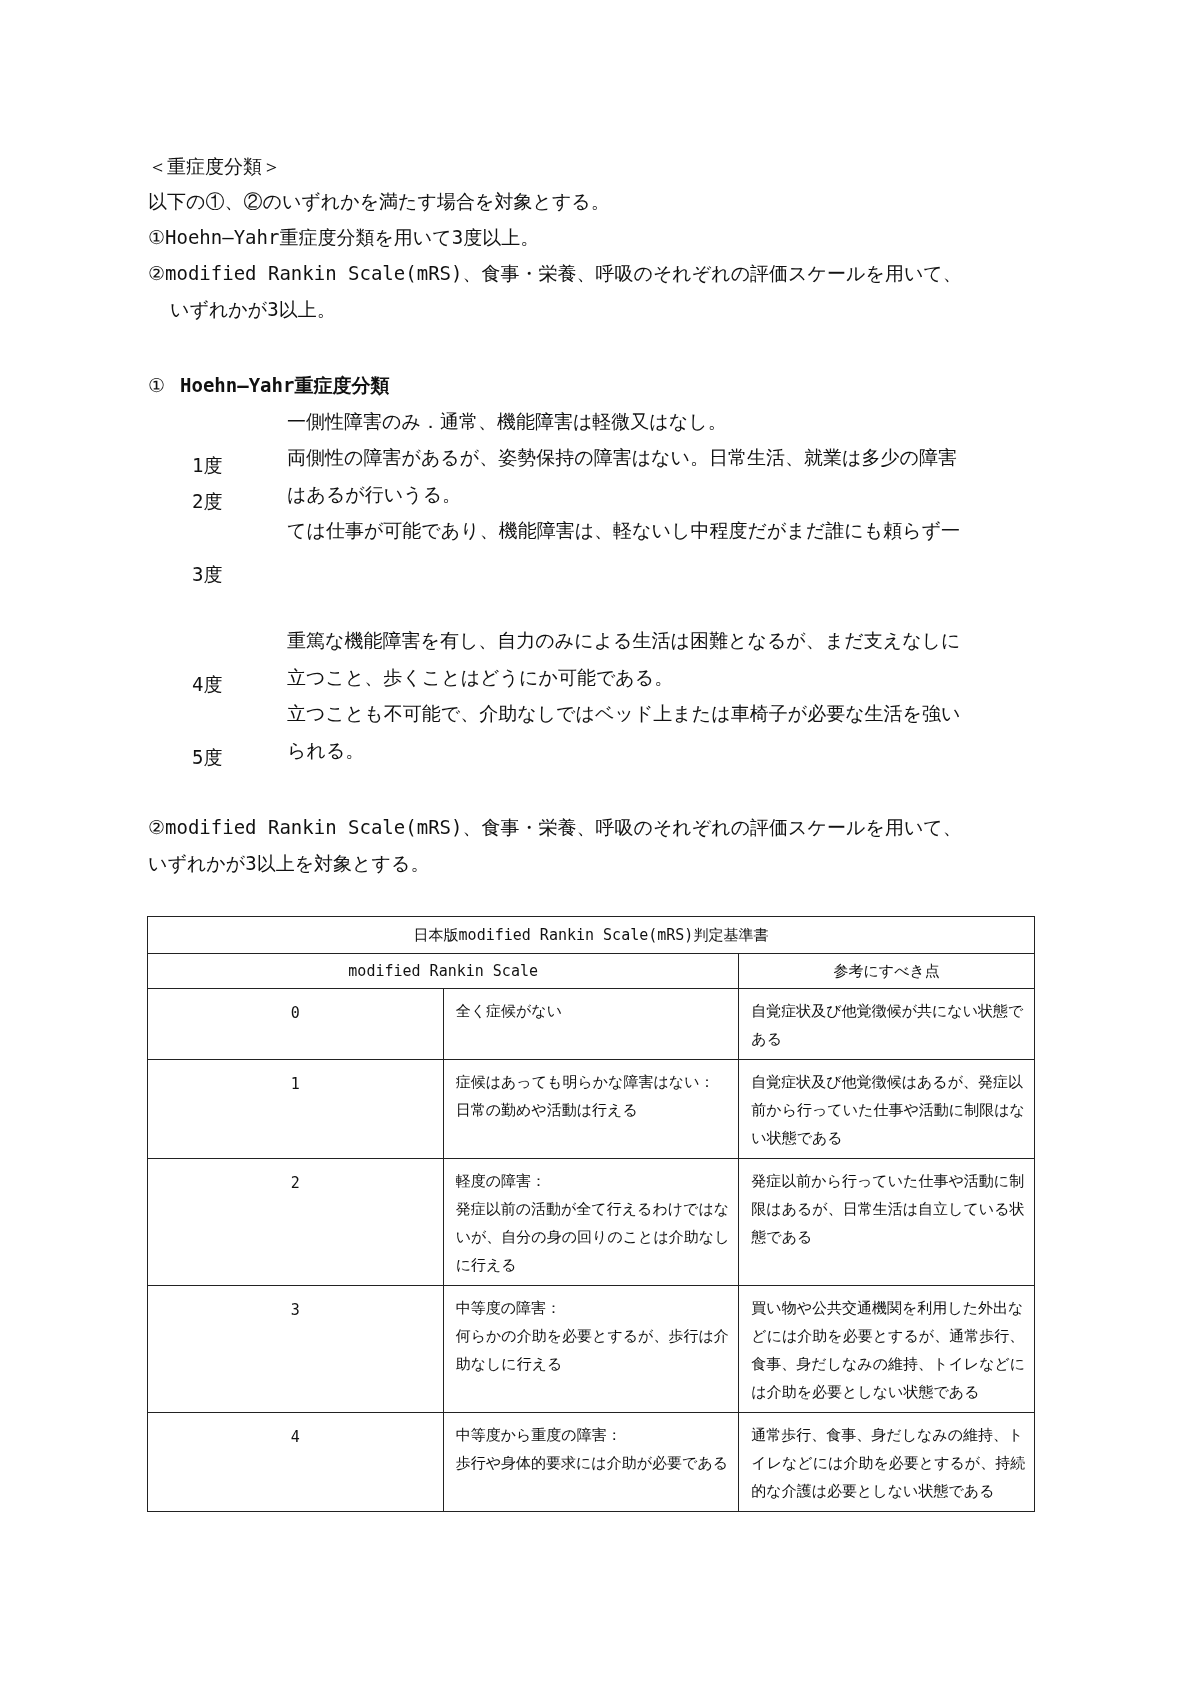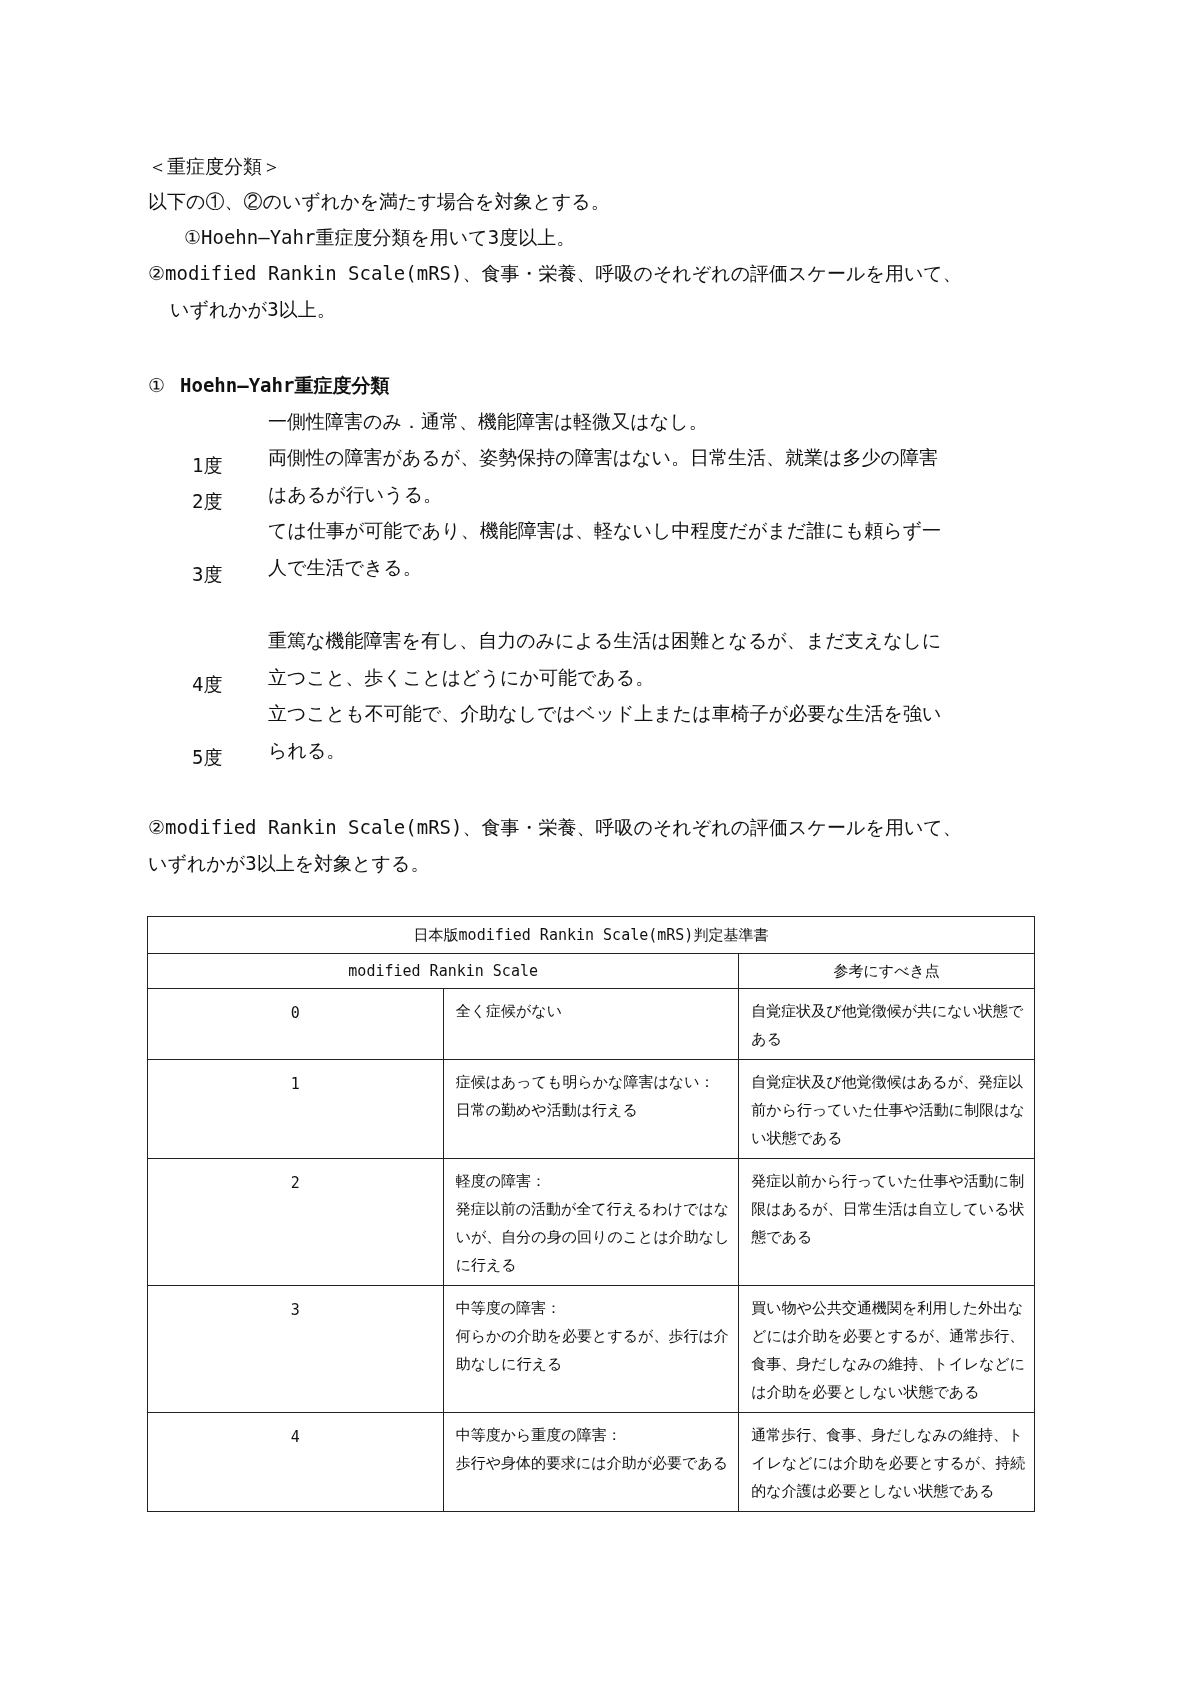--- a/index.html
+++ b/index.html
@@ -42,21 +42,21 @@
       margin-top: 44px;
     }
     .hy-desc {
       position: absolute;
       left: 76px;
       top: 0;
       width: 760px;
       line-height: 37px;
       margin-top: -6px;
     }
-    .hy-desc span { display: block; white-space: nowrap; }
+    .hy-desc span { display: block; white-space: nowrap; margin-left: 19px; }
 
     table.mrs {
       position: absolute;
       left: 147px;
       top: 916px;
       width: 888px;
       border-collapse: collapse;
       table-layout: fixed;
     }
     table.mrs td, table.mrs th {
@@ -98,21 +98,21 @@
     tr.r3 td { height: 110px; }
     tr.r4 td { height: 82px; }
   </style>
 </head>
 <body>
 
 <div class="page">
 
   <div class="line" style="top:154px;">＜重症度分類＞</div>
   <div class="line" style="top:189px;">以下の①、②のいずれかを満たす場合を対象とする。</div>
-  <div class="line" style="top:225px;margin-left:36px;">①Hoehn―Yahr重症度分類を用いて3度以上。</div>
+  <div class="line" style="top:225px;">①Hoehn―Yahr重症度分類を用いて3度以上。</div>
   <div class="line" style="top:261px;">②modified Rankin Scale(mRS)、食事・栄養、呼吸のそれぞれの評価スケールを用いて、</div>
   <div class="line" style="top:297px; left:170px;">いずれかが3以上。</div>
 
   <div class="line" style="top:373px;">①</div>
   <div class="line" style="top:373px; left:180px;font-weight:bold;">Hoehn―Yahr重症度分類</div>
 
   <div class="hy-row" style="top:409px;">
     <div class="hy-grade">1度</div>
     <div class="hy-desc">
       <span>一側性障害のみ．通常、機能障害は軽微又はなし。</span>
@@ -124,21 +124,20 @@
     <div class="hy-desc">
       <span>両側性の障害があるが、姿勢保持の障害はない。日常生活、就業は多少の障害</span>
       <span>はあるが行いうる。</span>
     </div>
   </div>
 
   <div class="hy-row" style="top:518px;">
     <div class="hy-grade">3度</div>
     <div class="hy-desc">
       <span>ては仕事が可能であり、機能障害は、軽ないし中程度だがまだ誰にも頼らず一</span>
-      <span>人で生活できる。</span>
     </div>
   </div>
 
   <div class="hy-row" style="top:628px;">
     <div class="hy-grade">4度</div>
     <div class="hy-desc">
       <span>重篤な機能障害を有し、自力のみによる生活は困難となるが、まだ支えなしに</span>
       <span>立つこと、歩くことはどうにか可能である。</span>
     </div>
   </div>

